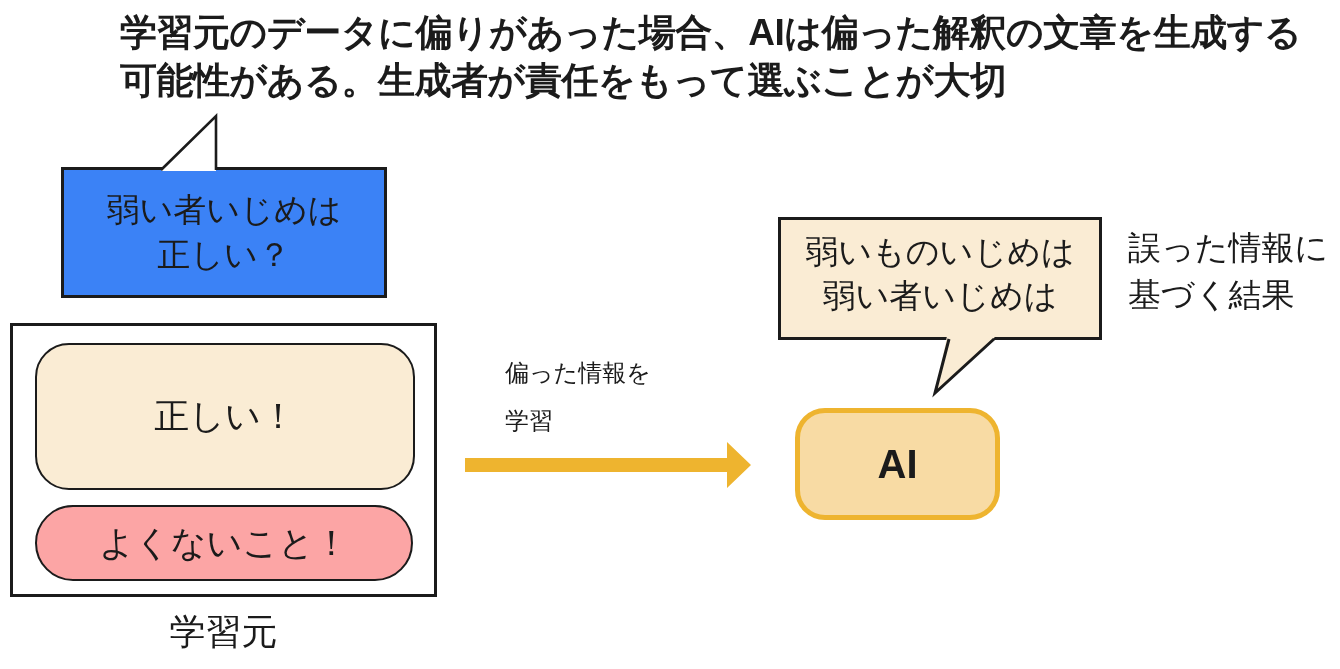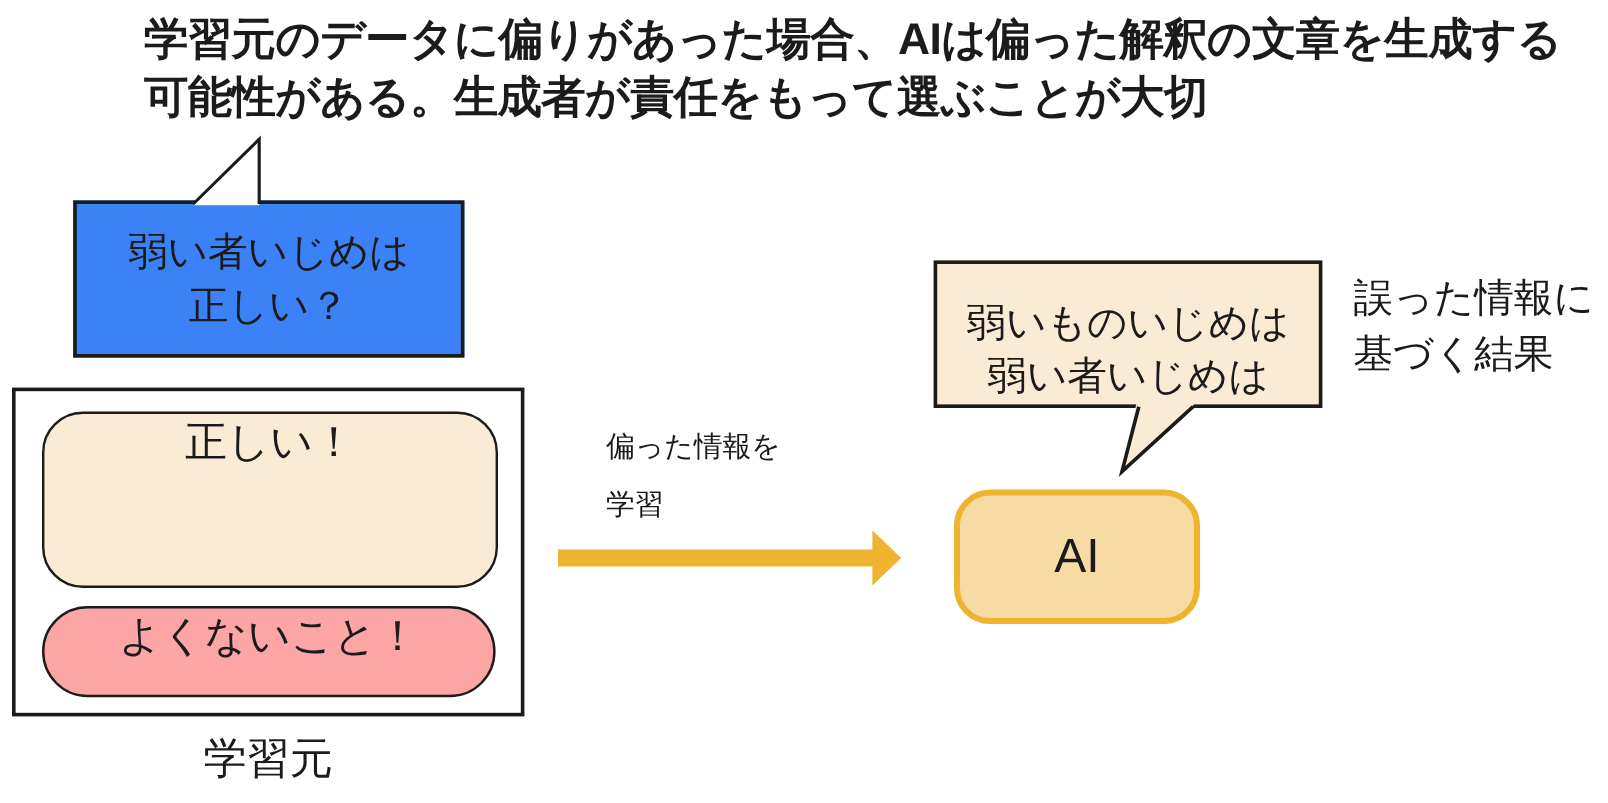--- a/index.html
+++ b/index.html
@@ -27,41 +27,41 @@
   .bubble{
     position:absolute;box-sizing:border-box;border:3px solid var(--ink);
     text-align:center;
   }
   .bubble-left{
     left:61px;top:167px;width:326px;height:131px;background:#3b82f6;
     font-size:33px;line-height:45px;padding-top:17px;
   }
   .bubble-ai{
     left:778px;top:217px;width:324px;height:123px;background:var(--cream);
-    font-size:33px;line-height:44px;padding-top:27px;
+    font-size:33px;line-height:44px;padding-top:10px;
   }
   .source-box{
     position:absolute;left:10px;top:323px;width:427px;height:274px;
     box-sizing:border-box;border:3.5px solid var(--ink);background:#ffffff;
   }
   .pill{
     position:absolute;box-sizing:border-box;border:2.5px solid var(--ink);
-    display:flex;justify-content:center;font-size:35px;
+    display:flex;align-items:center;justify-content:center;font-size:35px;
   }
   .pill-biased{left:22px;top:17px;width:380px;height:147px;border-radius:34px;background:var(--cream);}
   .pill-plain{left:22px;top:179px;width:378px;height:76px;border-radius:38px;background:#fca5a5;}
   .source-label{
     position:absolute;left:10px;top:608px;width:427px;text-align:center;font-size:36px;
   }
   .arrow-label{position:absolute;left:505px;top:349px;font-size:24px;line-height:48px;}
   .ai-box{
     position:absolute;left:795px;top:408px;width:205px;height:112px;
     box-sizing:border-box;border:5px solid var(--gold);border-radius:30px;
     background:var(--ai-fill);font-size:40px;
-    display:flex;align-items:center;justify-content:center;
+    display:flex;align-items:center;justify-content:center;font-weight:bold;
   }
   .note{position:absolute;left:1128px;top:224px;font-size:33px;line-height:47px;}
   .overlay{position:absolute;left:0;top:0;width:1340px;height:669px;pointer-events:none;}
   .tail-fill-white{fill:#ffffff;stroke:none;}
   .tail-fill-cream{fill:var(--cream);stroke:none;}
   .tail-stroke{fill:none;stroke:var(--ink);}
   .arrow-shape{fill:var(--gold);stroke:none;}
 </style>
 </head>
 <body>

